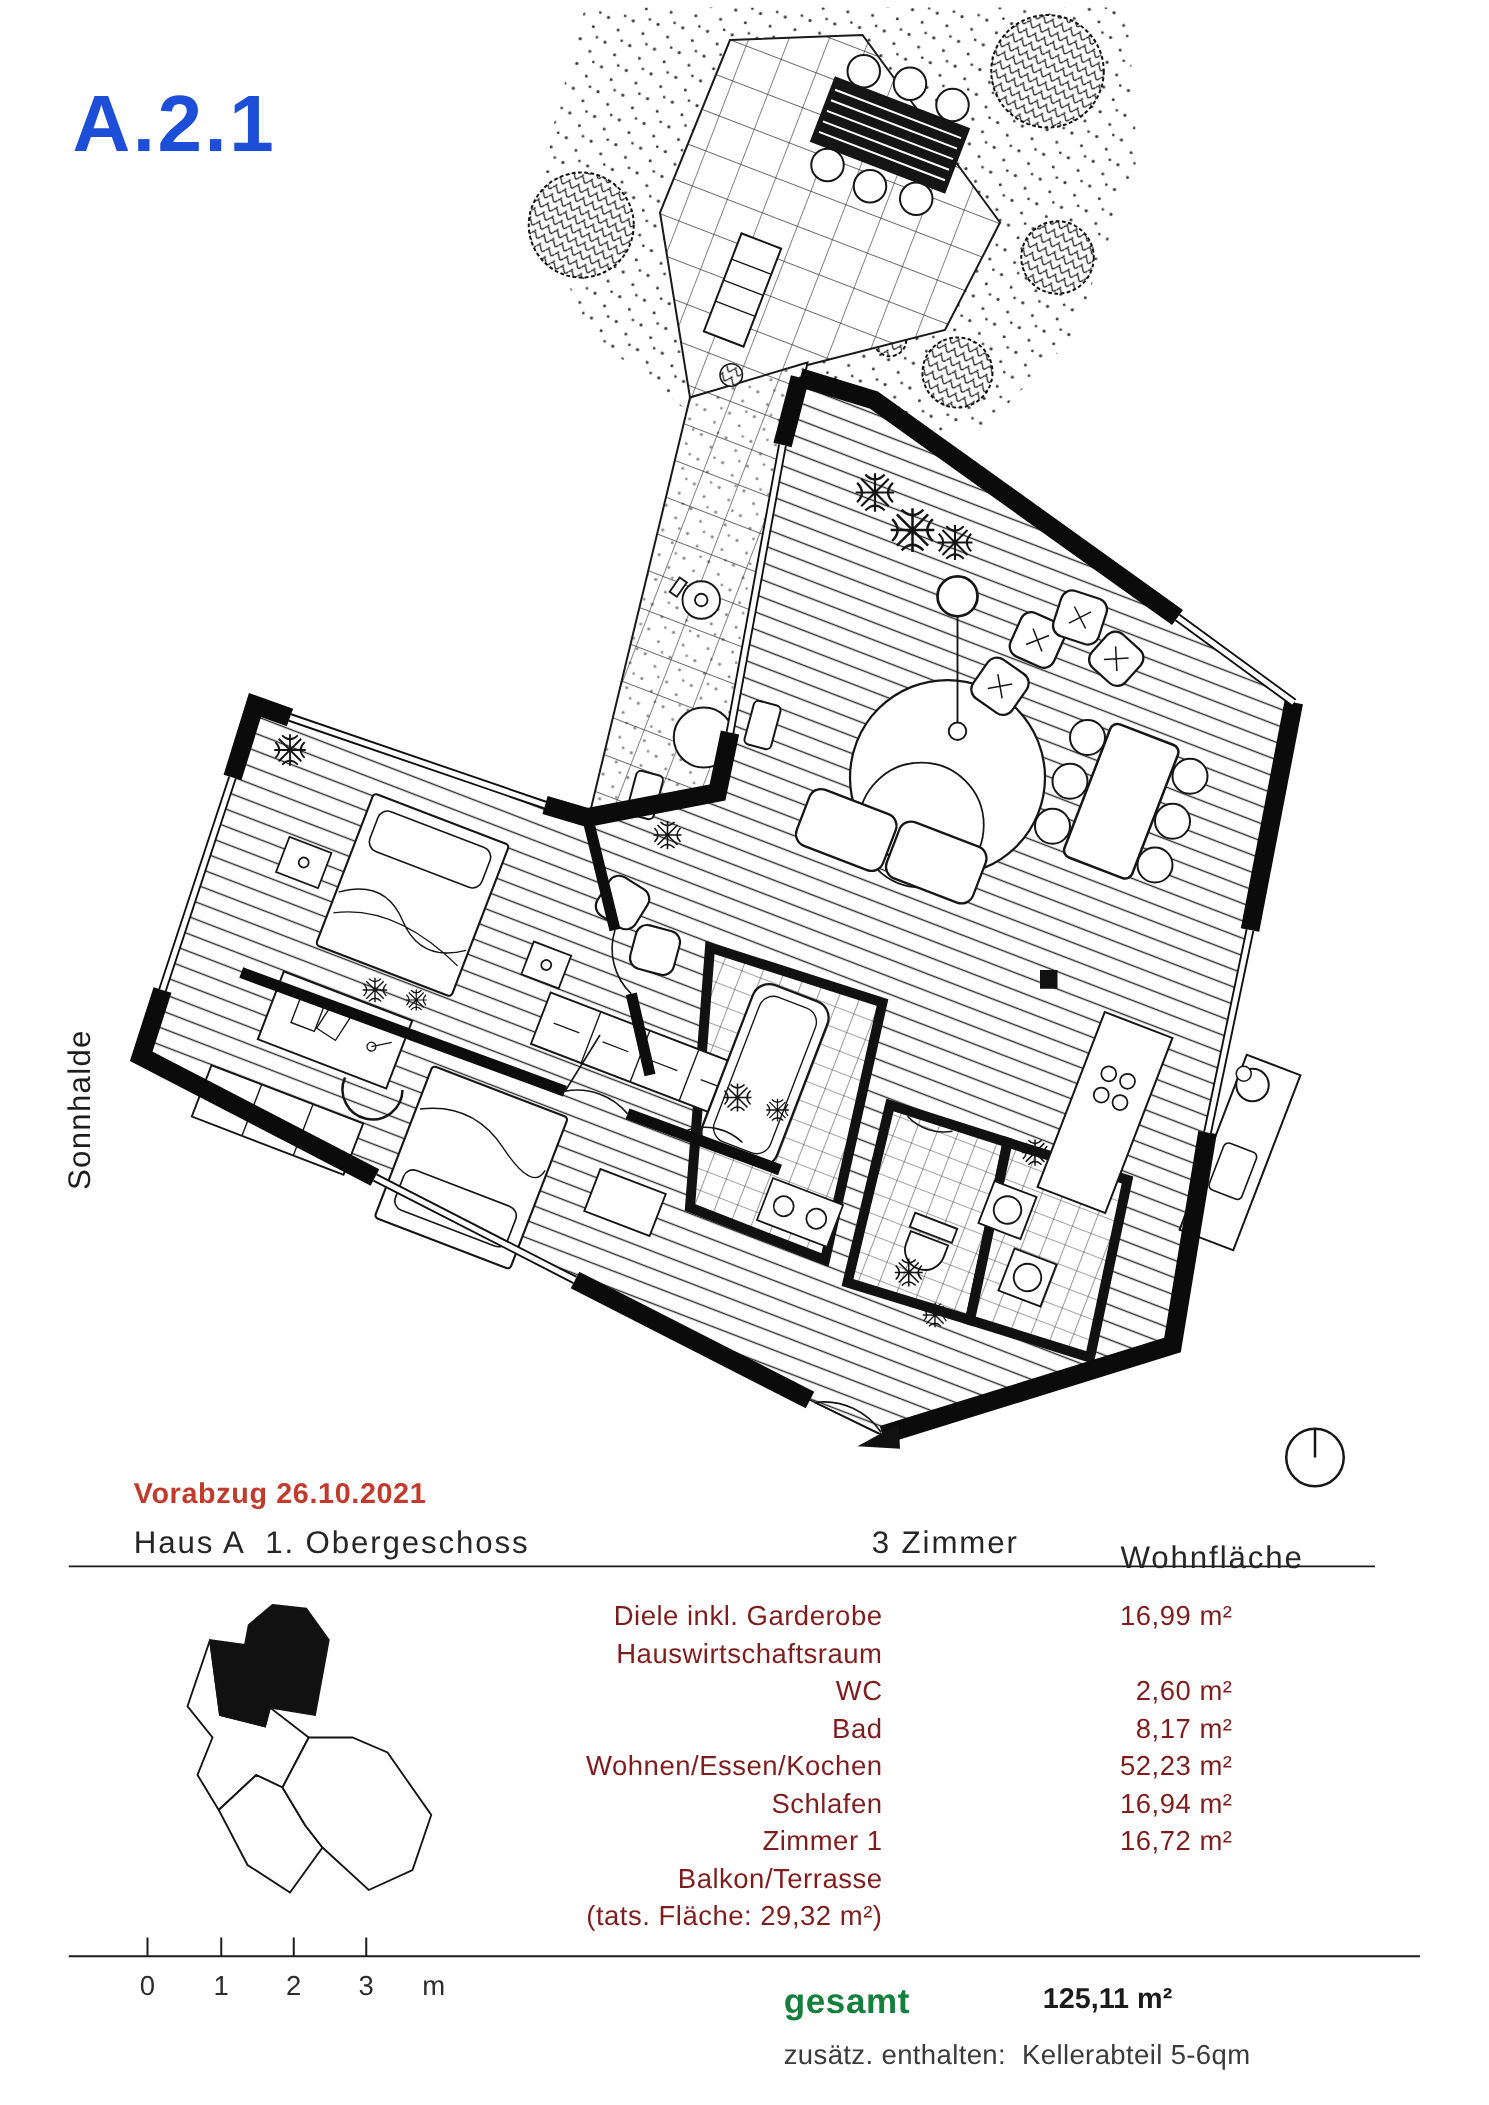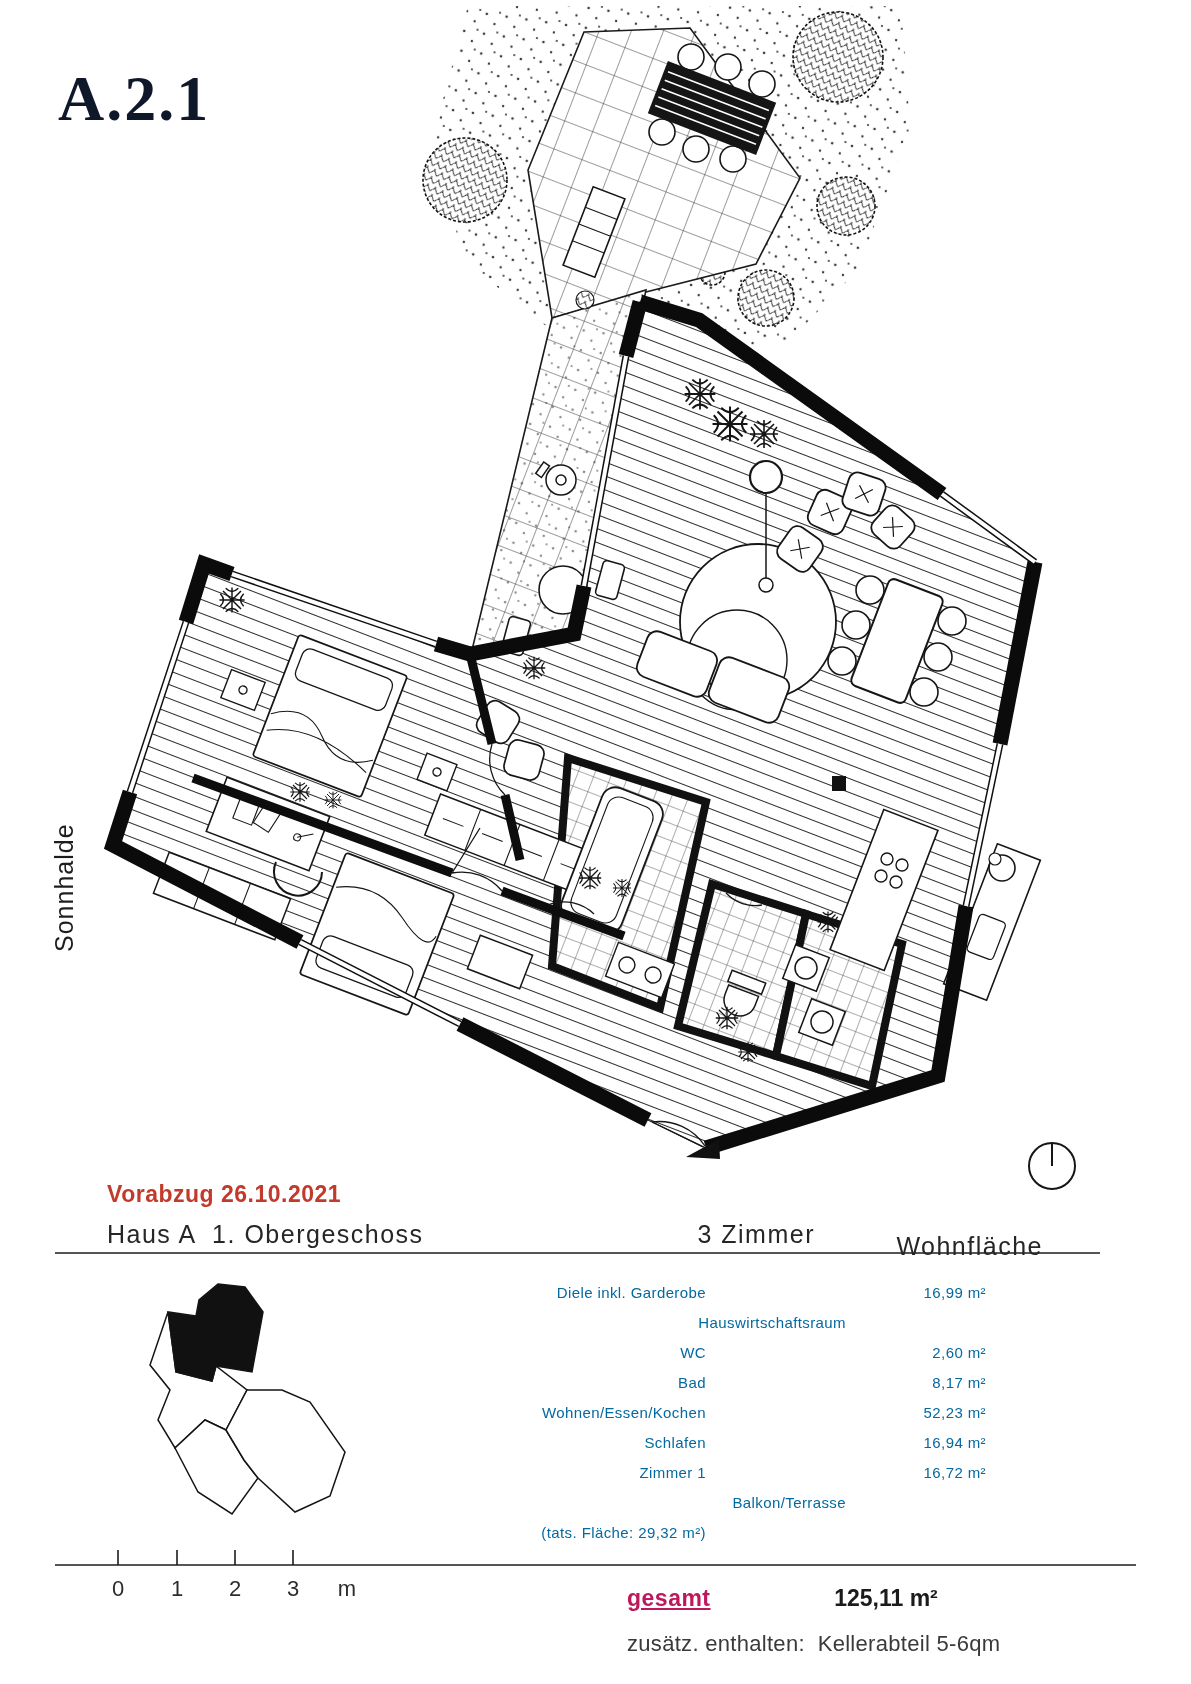--- a/index.html
+++ b/index.html
@@ -1,31 +1,31 @@
 <!DOCTYPE html>
 <html><head>
 <meta charset="utf-8">
 <style>
   html,body{margin:0;padding:0;background:#fff;}
   #sheet{position:relative;width:1191px;height:1684px;background:#fff;overflow:hidden;
          font-family:"Liberation Sans",sans-serif;color:#232323;}
   #plan-svg{position:absolute;left:0;top:0;}
   .txt{position:absolute;white-space:pre;}
-  .title{left:58px;top:62px;font-size:64px;font-weight:600;letter-spacing:2px;color:#0f172a;font-family:Liberation Serif, serif;}
+  .title{left:58px;top:62px;font-size:64px;font-weight:600;letter-spacing:2px;color:#1d4ed8;}
   .vlabel{left:50px;top:952px;transform-origin:0 0;transform:rotate(-90deg);
           font-size:25px;letter-spacing:1px;color:#1d1d1d;}
   .revision{left:107px;top:1181px;font-size:23px;font-weight:600;letter-spacing:.5px;}
   .hdr-left{left:107px;top:1220px;font-size:25px;letter-spacing:1.5px;color:#262626;}
   .hdr-center{left:560px;top:1220px;width:255px;text-align:right;font-size:25px;letter-spacing:1.5px;color:#262626;}
   .hdr-right{left:793px;top:1220px;width:250px;text-align:right;font-size:25px;letter-spacing:1.5px;color:#262626;margin-top:12px;}
   .roomtable{position:absolute;left:300px;top:1278px;width:686px;}
-  .rrow{display:flex;height:30px;line-height:30px;font-size:15px;color:#0369a1;justify-content:center;}
+  .rrow{display:flex;height:30px;line-height:30px;font-size:22px;color:#7f1d1d;}
   .rname{width:406px;text-align:right;letter-spacing:.4px;}
   .rarea{width:280px;text-align:right;letter-spacing:.4px;}
-  .total-label{left:627px;top:1585px;font-size:23px;font-weight:700;color:#be185d;letter-spacing:.5px;text-decoration:underline;}
+  .total-label{left:627px;top:1585px;font-size:28px;font-weight:700;color:#15803d;letter-spacing:.5px;}
   .total-value{left:786px;top:1585px;width:200px;text-align:center;font-size:23px;font-weight:700;color:#1b1b1b;}
   .additional{left:627px;top:1631px;font-size:22px;color:#3a3a3a;letter-spacing:.3px;}
   .ticknum{position:absolute;top:1576px;width:30px;text-align:center;font-size:22px;color:#2c2c2c;}
 </style>
 </head>
 <body>
 
 <div id="sheet">
 
 <svg id="plan-svg" width="1191" height="1684" viewBox="0 0 1191 1684">

